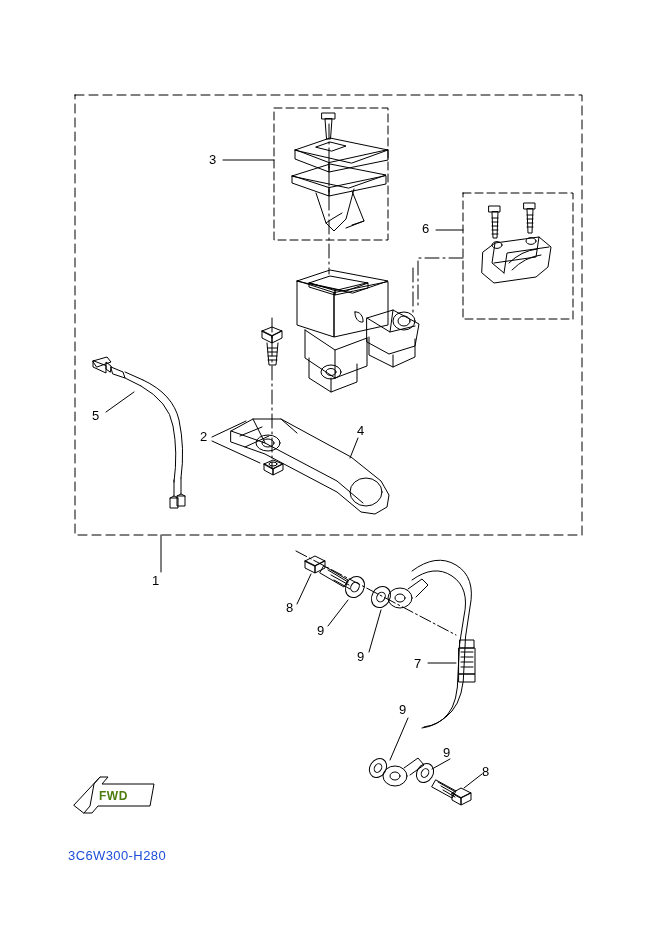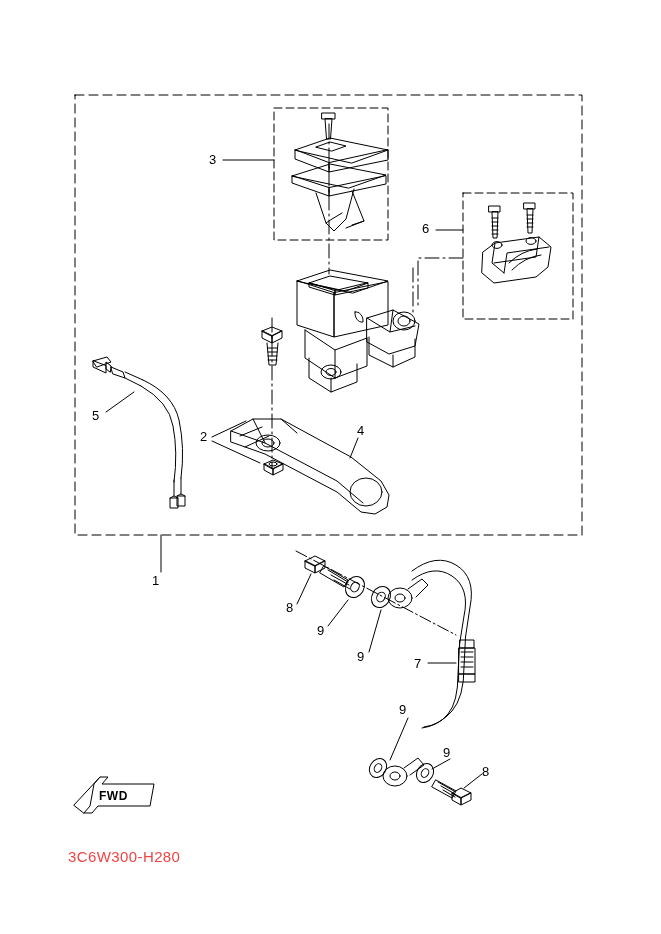--- a/index.html
+++ b/index.html
@@ -30,33 +30,33 @@
     font-size: 13px;
     color: #000000;
     line-height: 1;
     white-space: nowrap;
   }
   .partcode {
     position: absolute;
     left: 68px;
     top: 848px;
     font-family: "Liberation Sans", sans-serif;
-    font-size: 15px;
+    font-size: 13px;
     letter-spacing: 0.4px;
-    color: #ef4444;
+    color: #1d4ed8;
   }
   .fwd-label {
     position: absolute;
     left: 99px;
     top: 789px;
     font-family: "Liberation Sans", sans-serif;
     font-size: 12px;
     font-weight: bold;
     letter-spacing: 0.5px;
-    color: #000000;
+    color: #4d7c0f;
   }
 </style>
 </head>
 <body>
 
 <div id="page">
 
   <svg id="diagram-svg" viewBox="0 0 661 934">
     <g fill="none" stroke="#000000" stroke-width="1" stroke-linecap="round" stroke-linejoin="round">
 

